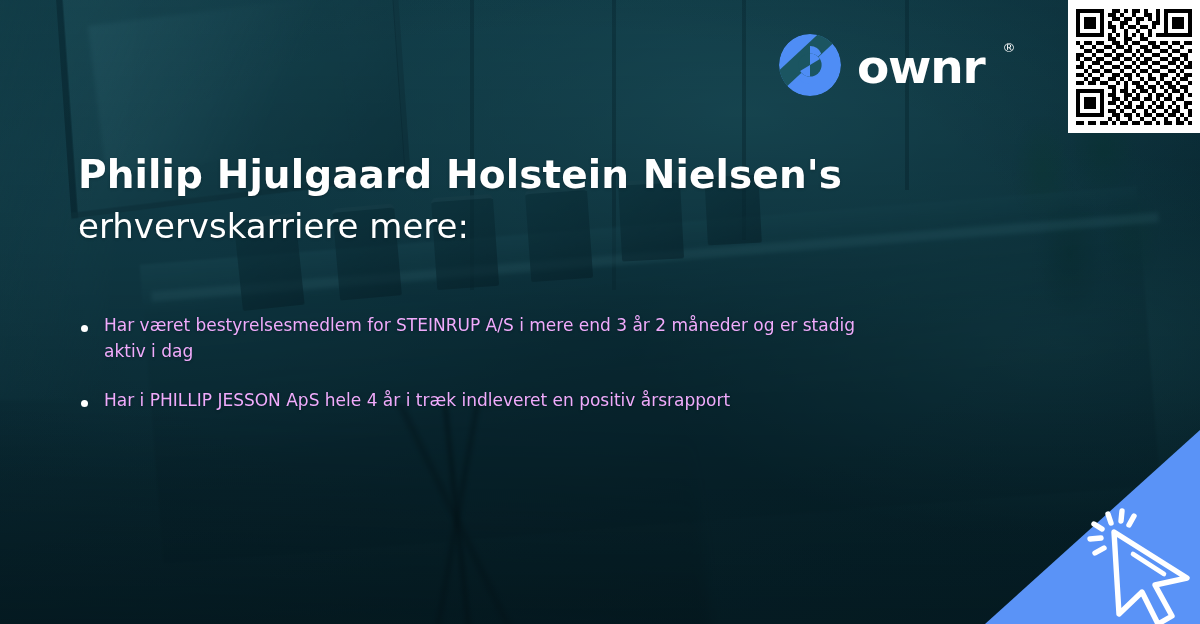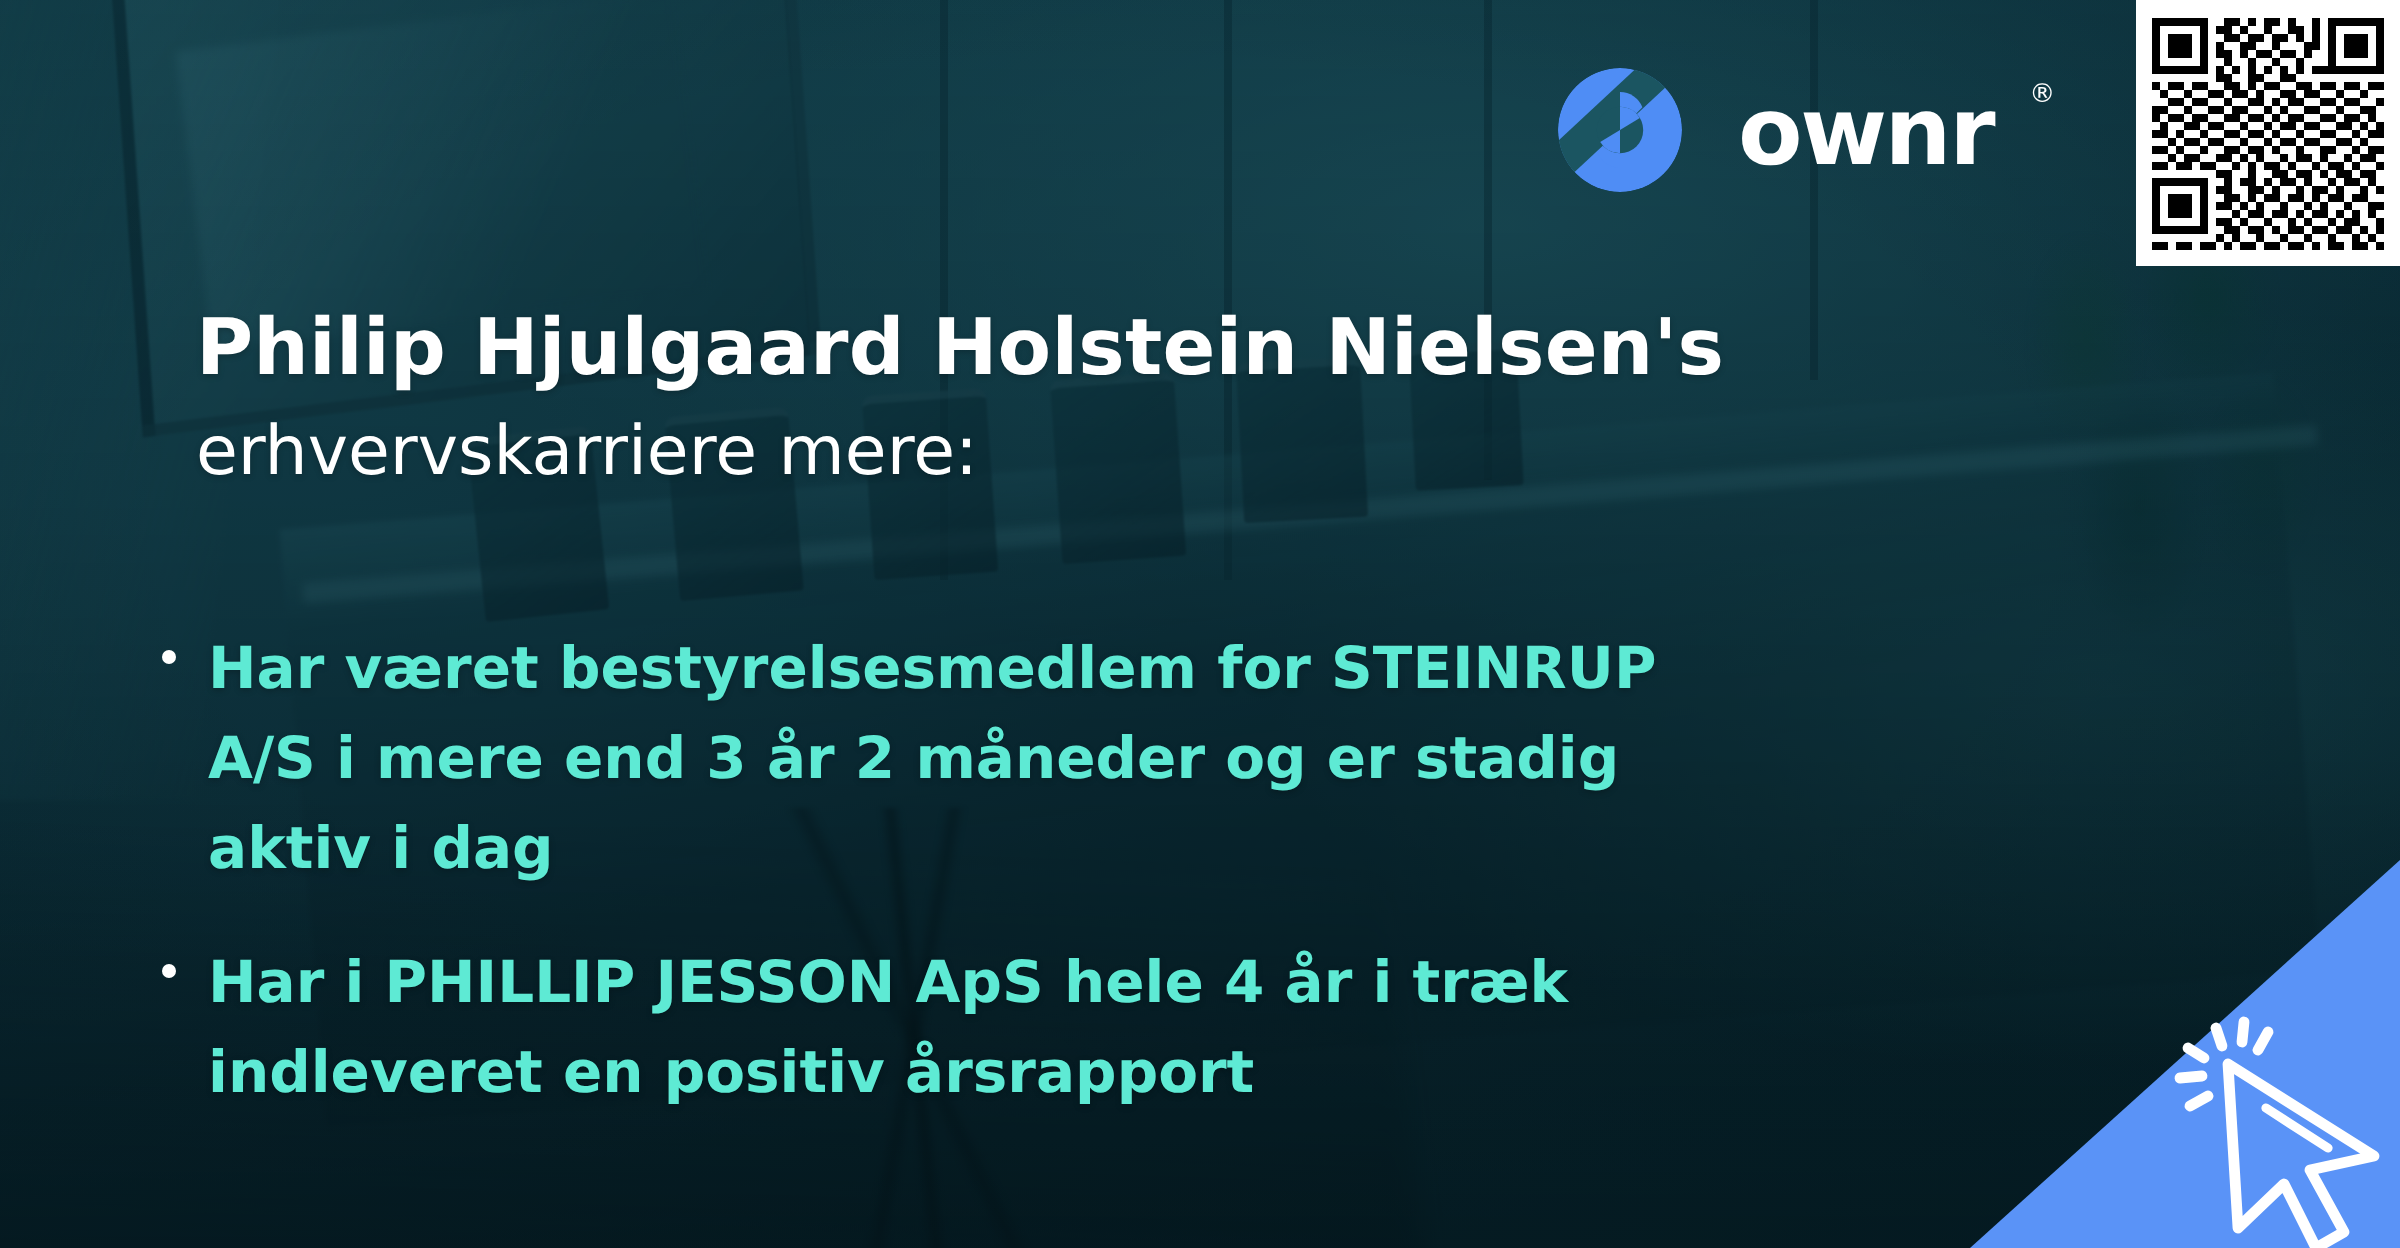--- a/index.html
+++ b/index.html
@@ -136,21 +136,20 @@
     position: absolute;
     inset: 0;
   }
 
   .headline {
     position: absolute;
     left: 78px;
     top: 152px;
     width: 900px;
     color: #ffffff;
-    margin-left: 20px;
   }
   .headline .line1 {
     display: block;
     font-size: 39px;
     font-weight: 700;
     line-height: 1.18;
     letter-spacing: .1px;
     text-shadow: 0 1px 3px rgba(0,0,0,.22);
   }
   .headline .line2 {
@@ -168,23 +167,23 @@
     top: 312px;
     width: 810px;
     margin: 0;
     padding: 0;
     list-style: none;
   }
   .bullet {
     position: relative;
     padding-left: 26px;
     margin-bottom: 22px;
-    color: #5eead4;
-    font-size: 29px;
-    font-weight: 700;
+    color: #f0abfc;
+    font-size: 17px;
+    font-weight: 400;
     line-height: 1.55;
     text-shadow: 0 1px 3px rgba(0,0,0,.25);
   }
   .bullet:last-child { margin-bottom: 0; }
   .bullet .dot {
     position: absolute;
     left: 3px;
     top: 13px;
     width: 7px;
     height: 7px;
@@ -203,21 +202,20 @@
   }
   .logo-mark { display: block; }
   .logo-word {
     color: #ffffff;
     font-size: 47px;
     font-weight: 700;
     letter-spacing: -1.2px;
     line-height: 1;
     position: relative;
     top: 1px;
-    margin-left: 12px;
   }
   .logo-reg {
     color: #ffffff;
     font-size: 13px;
     font-weight: 400;
     line-height: 1;
     position: relative;
     top: -18px;
     left: 2px;
   }

